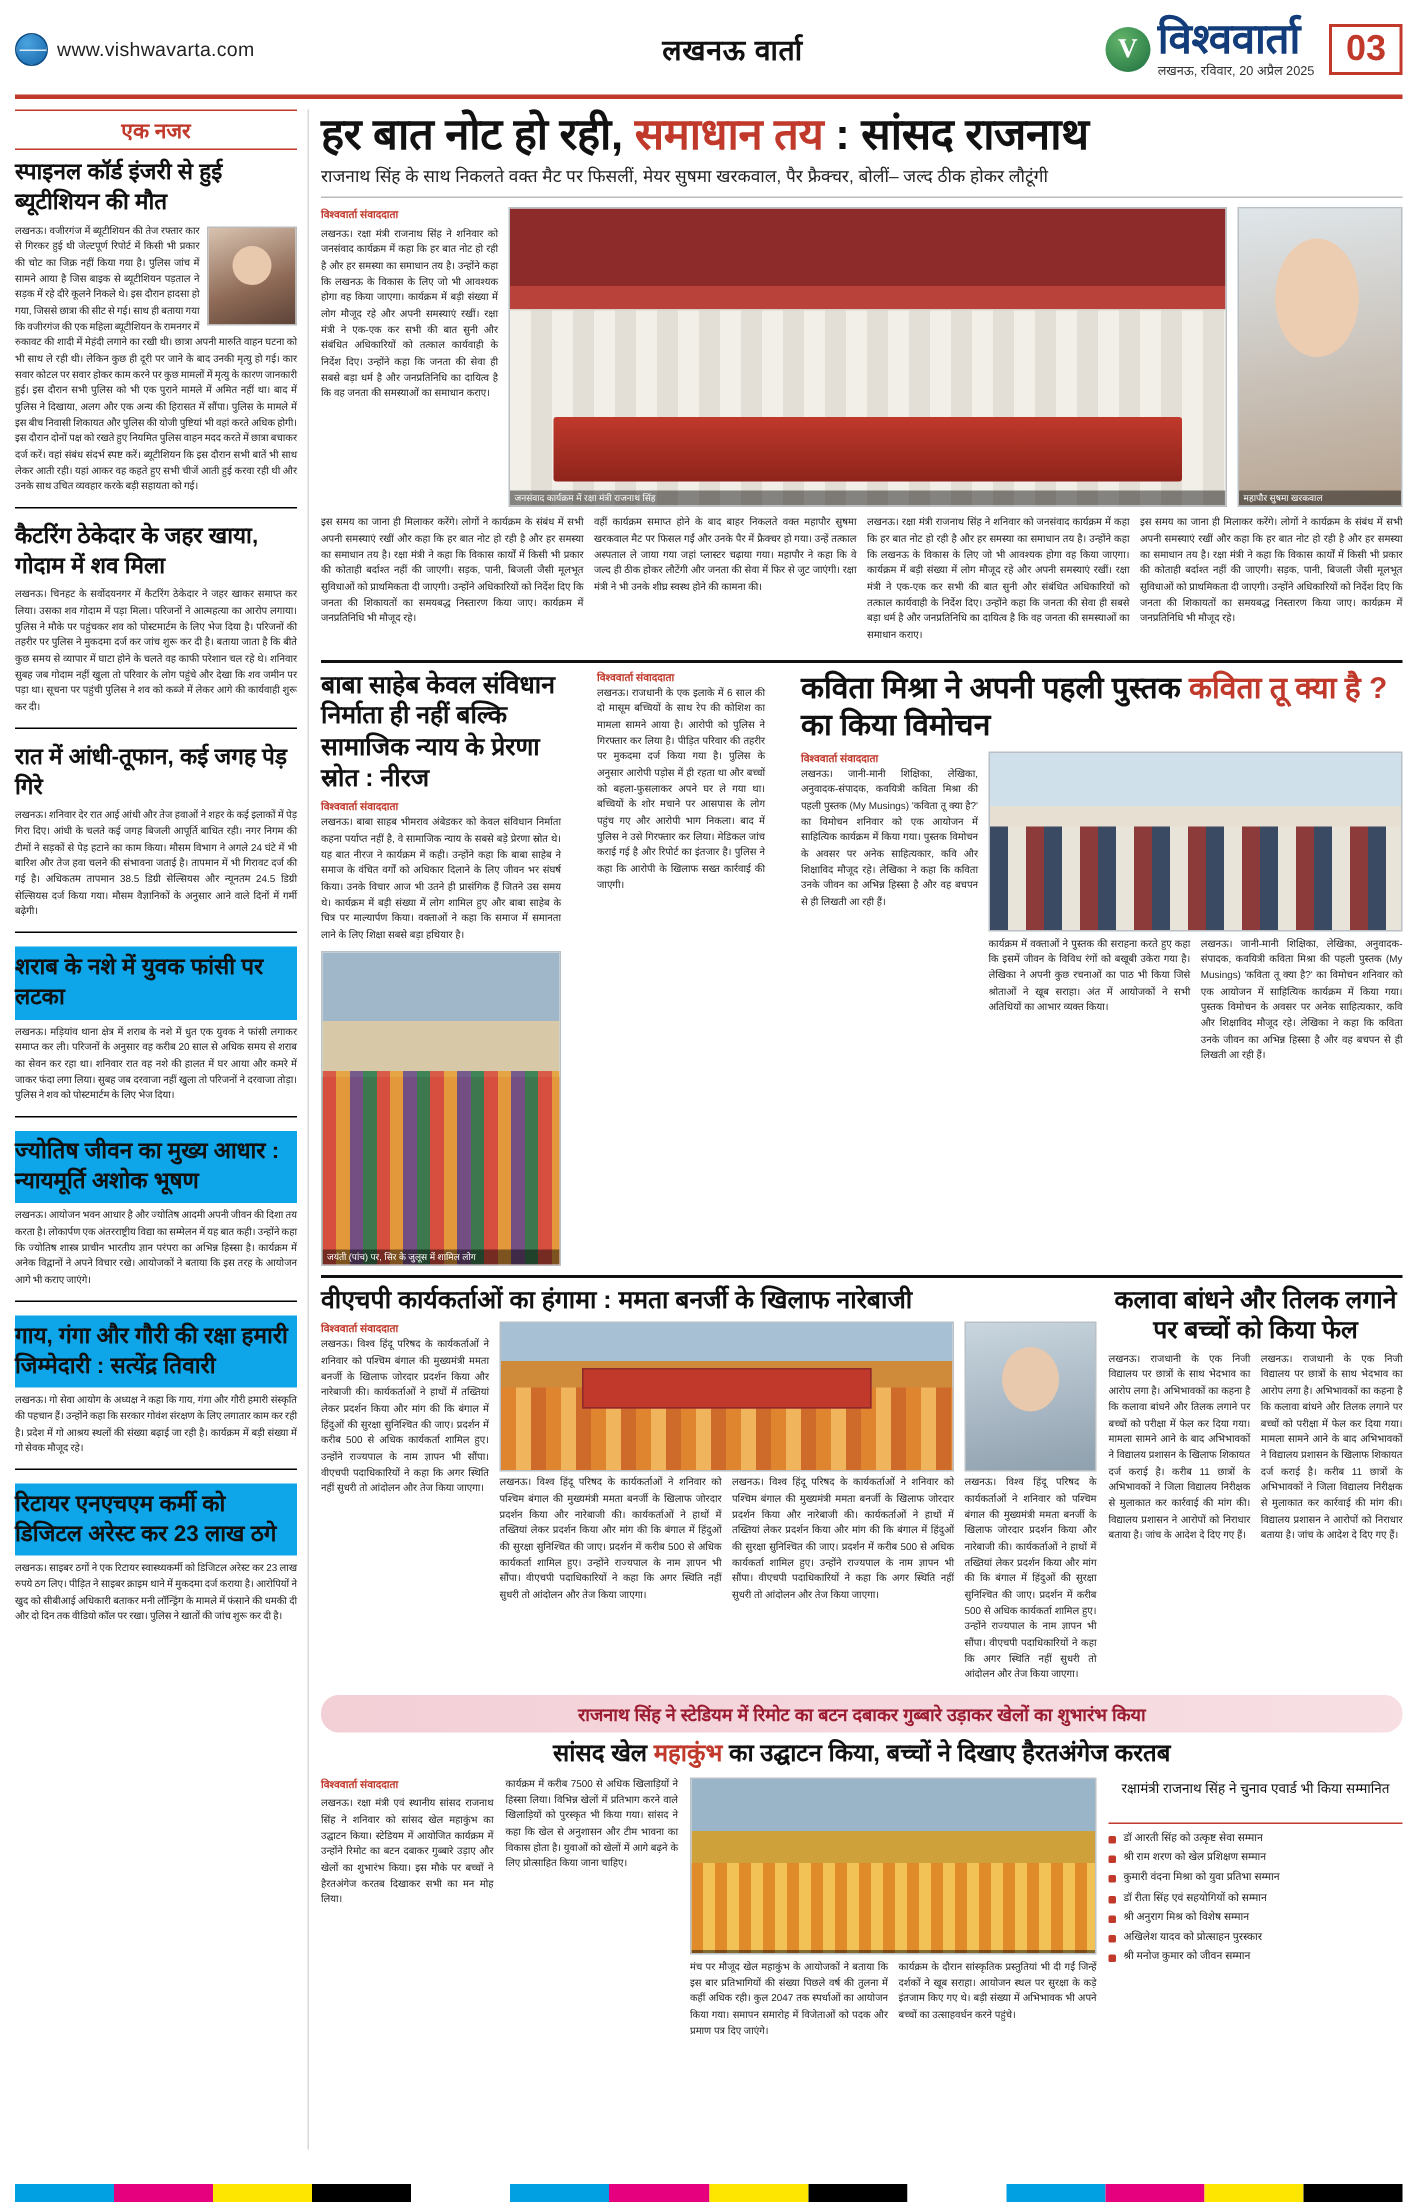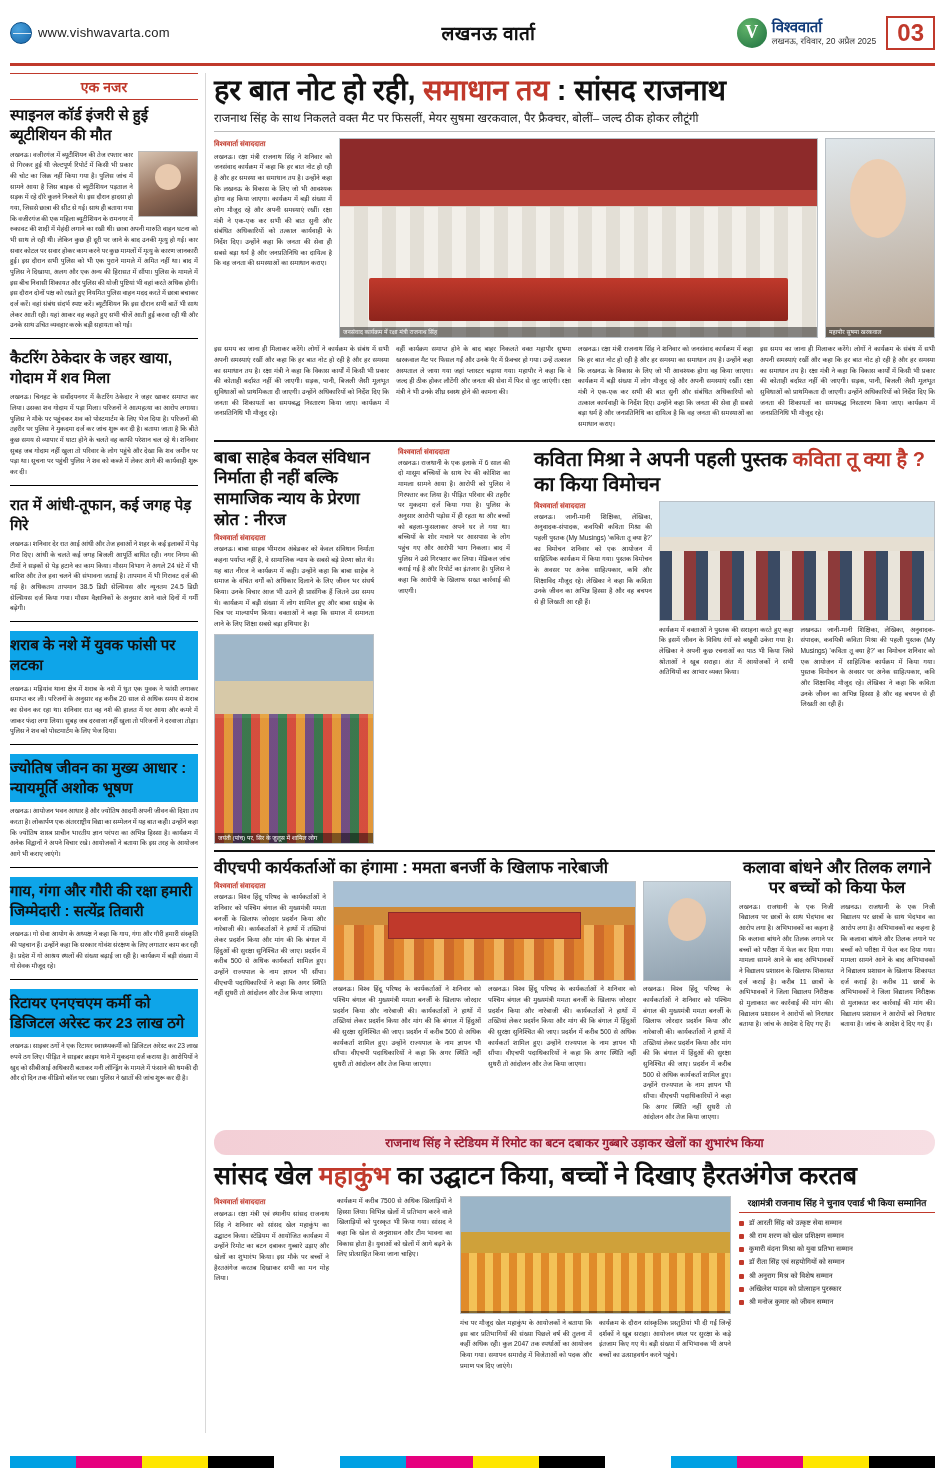--- a/index.html
+++ b/index.html
@@ -45,21 +45,21 @@
   .logo-block { display: flex; align-items: center; gap: 5px; }
   .logo-mark {
     width: 30px; height: 30px; border-radius: 50%;
     background: radial-gradient(circle at 35% 30%, #62b46a, #1d6f3f);
     color: #fff; font-weight: bold; font-size: 18px;
     display: flex; align-items: center; justify-content: center;
     font-family: "Liberation Serif", serif;
   }
   .logo-text { line-height: 1; }
   .logo-name {
-    font-size: 15px; font-weight: bold; color: #123c7a;
+    font-size: 28px; font-weight: bold; color: #123c7a;
     font-family: "Liberation Serif", serif; letter-spacing: -.3px;
   }
   .logo-sub { font-size: 8.5px; color: #333; margin-top: 2px; }
   .pageno {
     border: 2px solid #c0392b; color: #c0392b;
     font-size: 24px; font-weight: bold;
     padding: 1px 9px; font-family: "Liberation Sans", sans-serif;
   }
 
   
@@ -198,37 +198,37 @@
   .sec-head .red { color: #c0392b; }
   .rule-top { border-top: 2px solid #111; padding-top: 5px; margin-top: 6px; }
 
   .kicker-band {
     background: linear-gradient(90deg,#f3cfd6,#f7dfe4);
     color: #9b1b30; text-align: center; font-weight: bold;
     font-size: 12px; padding: 4px 0; margin: 7px 0 5px 0;
     border-radius: 12px;
   }
   .bottom-head {
-    font-size: 25px; font-weight: bold; text-align: left; color: #111;
+    font-size: 16px; font-weight: bold; text-align: center; color: #111;
     line-height: 1.2; margin-bottom: 6px;
   }
   .bottom-head .red { color: #c0392b; }
 
   .bullets { list-style: none; }
   .bullets li {
     font-size: 7px; color: #222; line-height: 1.6; padding-left: 10px;
     position: relative; margin-bottom: 2px;
   }
   .bullets li::before {
     content: ""; position: absolute; left: 0; top: 4px;
     width: 5px; height: 5px; background: #c0392b; border-radius: 1px;
   }
   .box-head {
-    font-size: 9px; font-weight: bold; color: #111; text-align: center;
-    border-bottom: 1px solid #c0392b; padding-bottom: 3px; margin-bottom: 4px;
+    font-size: 9px; font-weight: normal; color: #111; text-align: center;
+    border-bottom: 1px solid #c0392b; padding-bottom: 17px; margin-bottom: 4px;
   }
 
   
   .colorbar {
     position: absolute; left: 10px; right: 10px; bottom: 6px;
     display: flex; height: 12px; gap: 0;
   }
   .colorbar span { flex: 1; }
 </style>
 </head>

